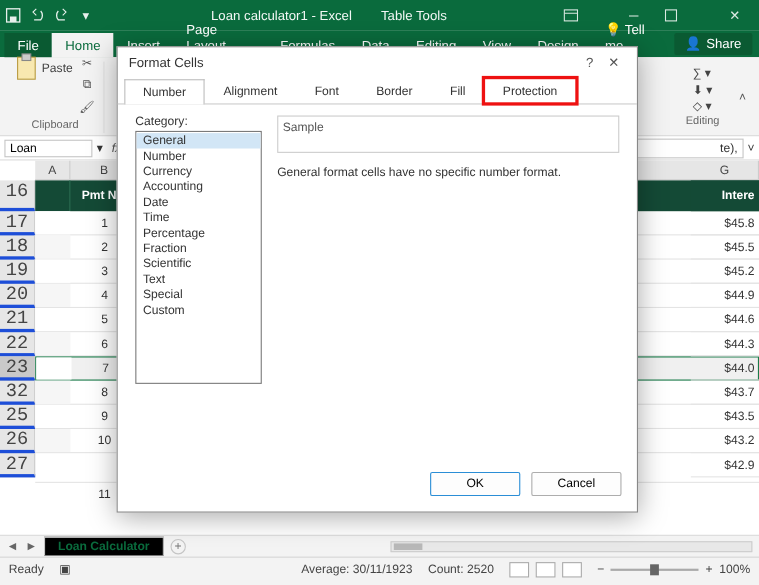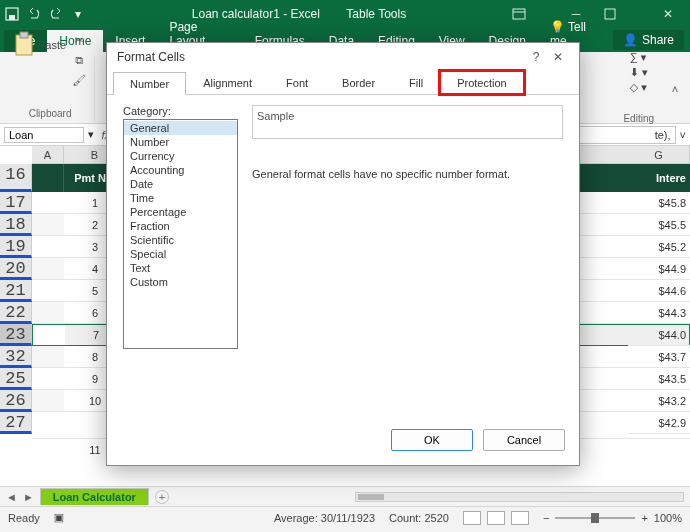--- a/index.html
+++ b/index.html
@@ -18,21 +18,21 @@
 .ribbon-tabs .tab { padding: 4px 12px; cursor: pointer; }
 .ribbon-tabs .file-tab { background: #0a5a32; }
 .ribbon-tabs .tab.active { background: #f3f3f3; color: #0a6b3d; }
 .ribbon-tabs .spacer { flex: 1; }
 .ribbon-tabs .share { display: flex; align-items: center; gap: 4px; background: #0a5a32; padding: 3px 10px; border-radius: 2px; margin-right: 6px; margin-bottom: 2px; }
 
 
 .ribbon { height: 72px; background: #f3f3f3; border-bottom: 1px solid #d4d4d4; display: flex; align-items: stretch; padding: 4px 6px 2px; gap: 6px; font-size: 11px; color: #444; }
 .ribbon .group { display: flex; flex-direction: column; align-items: center; justify-content: flex-end; border-right: 1px solid #e2e2e2; padding: 0 6px 2px; }
 .ribbon .group:last-child { border-right: none; }
-.ribbon .grp-label { font-size: 10px; color: #666; margin-top: 19px; }
+.ribbon .grp-label { font-size: 10px; color: #666; margin-top: 2px; }
 .ribbon .paste-block { display: flex; flex-direction: row; align-items: center; gap: 2px; }
 .ribbon .clip-icons { display: flex; flex-direction: column; gap: 2px; }
 .ribbon .btnrow { display: flex; gap: 6px; align-items: center; }
 .ribbon .fake-select { border: 1px solid #c5c5c5; background: #fff; padding: 1px 4px; height: 18px; min-width: 60px; font-size: 11px; display: flex; align-items: center; }
 .ribbon .icobtn { width: 18px; height: 18px; display: flex; align-items: center; justify-content: center; color: #555; }
 .ribbon .right-area { margin-left: auto; display: flex; gap: 6px; align-items: center; }
 
 
 .formula-row { height: 22px; background: #fff; border-bottom: 1px solid #d4d4d4; display: flex; align-items: center; padding: 0 4px; gap: 4px; }
 .namebox { width: 80px; border: 1px solid #c5c5c5; height: 16px; padding: 0 4px; font-size: 11px; background: #fff; }
@@ -55,21 +55,21 @@
 .dr .dc { width: 62px; display: flex; align-items: center; justify-content: center; font-size: 11px; }
 .dr .dc.left { justify-content: flex-start; padding-left: 4px; }
 .dr.sel { background: #f0f0f0; border: 1px solid #1a7c4a; }
 .gcol-last { position: absolute; top: 0; right: 0; width: 62px; bottom: 0; }
 .gcol-last .hcell { background: #144a36; color: #fff; height: 28px; display: flex; align-items: center; justify-content: flex-end; padding-right: 4px; font-weight: 600; }
 .gcol-last .vcell { height: 22px; display: flex; align-items: center; justify-content: flex-end; padding-right: 4px; border-bottom: 1px solid #e4e4e4; }
 
 
 .sheet-tabs { height: 20px; background: #f3f3f3; border-top: 1px solid #d4d4d4; display: flex; align-items: center; padding: 0 6px; gap: 6px; font-size: 11px; }
 .sheet-tabs .nav { color: #666; }
-.sheet-tabs .sheetname { background: #84cc16; border: 1px solid #c5c5c5; border-bottom: none; padding: 2px 12px; font-weight: 700; color: #0a6b3d; }
+.sheet-tabs .sheetname { background: #000000; border: 1px solid #c5c5c5; border-bottom: none; padding: 2px 12px; font-weight: 700; color: #0a6b3d; }
 .sheet-tabs .add { color: #777; border: 1px solid #c5c5c5; border-radius: 50%; width: 14px; height: 14px; display: flex; align-items: center; justify-content: center; }
 .sheet-tabs .scroll { flex: 1; height: 10px; background: #e8e8e8; border: 1px solid #ccc; position: relative; margin-left: 180px; }
 .sheet-tabs .scroll .thumb { position: absolute; left: 2px; top: 1px; width: 26px; height: 6px; background: #b8b8b8; }
 
 
 .statusbar { height: 22px; background: #f3f3f3; border-top: 1px solid #d4d4d4; display: flex; align-items: center; padding: 0 8px; font-size: 11px; color: #444; gap: 14px; }
 .statusbar .spacer { flex: 1; }
 .statusbar .viewbtns { display: flex; gap: 6px; }
 .statusbar .viewbtns .vb { width: 18px; height: 14px; border: 1px solid #aaa; background: #fff; }
 .statusbar .zoom { display: flex; align-items: center; gap: 6px; }
@@ -84,21 +84,21 @@
 .dialog .dtabs { display: flex; border-bottom: 1px solid #ccc; padding: 0 6px; font-size: 11px; }
 .dialog .dtabs .dtab { padding: 5px 16px; border: 1px solid transparent; border-bottom: none; cursor: pointer; color: #333; }
 .dialog .dtabs .dtab.active { border-color: #bdbdbd; background: #fff; position: relative; top: 1px; }
 .dialog .dtabs .dtab.highlight { outline: 3px solid #e11; outline-offset: -1px; }
 .dialog .dbody { flex: 1; padding: 10px 16px; display: flex; gap: 14px; align-items: flex-start; color: #333; }
 .dialog .catlabel { font-size: 11px; margin-bottom: 2px; }
 .dialog .catlist { width: 115px; height: 230px; border: 1px solid #7a7a7a; background: #fff; overflow-y: scroll; padding: 1px 0; }
 .dialog .catlist .item { padding: 1px 6px; font-size: 11px; cursor: pointer; }
 .dialog .catlist .item.sel { background: #d2e6f6; }
 .dialog .rightpane { flex: 1; }
-.dialog .samplebox { border: 1px solid #ccc; height: 34px; margin-bottom: 29px; padding: 4px; font-size: 11px; color: #555; }
+.dialog .samplebox { border: 1px solid #ccc; height: 34px; margin-bottom: 12px; padding: 4px; font-size: 11px; color: #555; }
 .dialog .desc { font-size: 11px; color: #333; }
 .dialog .dbuttons { display: flex; justify-content: flex-end; gap: 10px; padding: 10px 14px 14px; }
 .dialog .dbuttons button { width: 82px; height: 22px; border: 1px solid #adadad; background: #fdfdfd; font-size: 11px; cursor: pointer; border-radius: 2px; }
 .dialog .dbuttons button.primary { border-color: #2b8ed6; }
 
 svg { display: block; }
 </style>
 </head>
 <body>
 
@@ -377,22 +377,22 @@
       <div class="catlist" id="catlist">
           <div class="item sel">General</div>
           <div class="item">Number</div>
           <div class="item">Currency</div>
           <div class="item">Accounting</div>
           <div class="item">Date</div>
           <div class="item">Time</div>
           <div class="item">Percentage</div>
           <div class="item">Fraction</div>
           <div class="item">Scientific</div>
+          <div class="item">Text</div>
           <div class="item">Special</div>
-          <div class="item">Text</div>
           <div class="item">Custom</div>
         </div>
     </div>
     <div class="rightpane">
       <div class="samplebox">Sample</div>
       <div class="desc">General format cells have no specific number format.</div>
     </div>
   </div>
   <div class="dbuttons">
     <button class="primary">OK</button>

